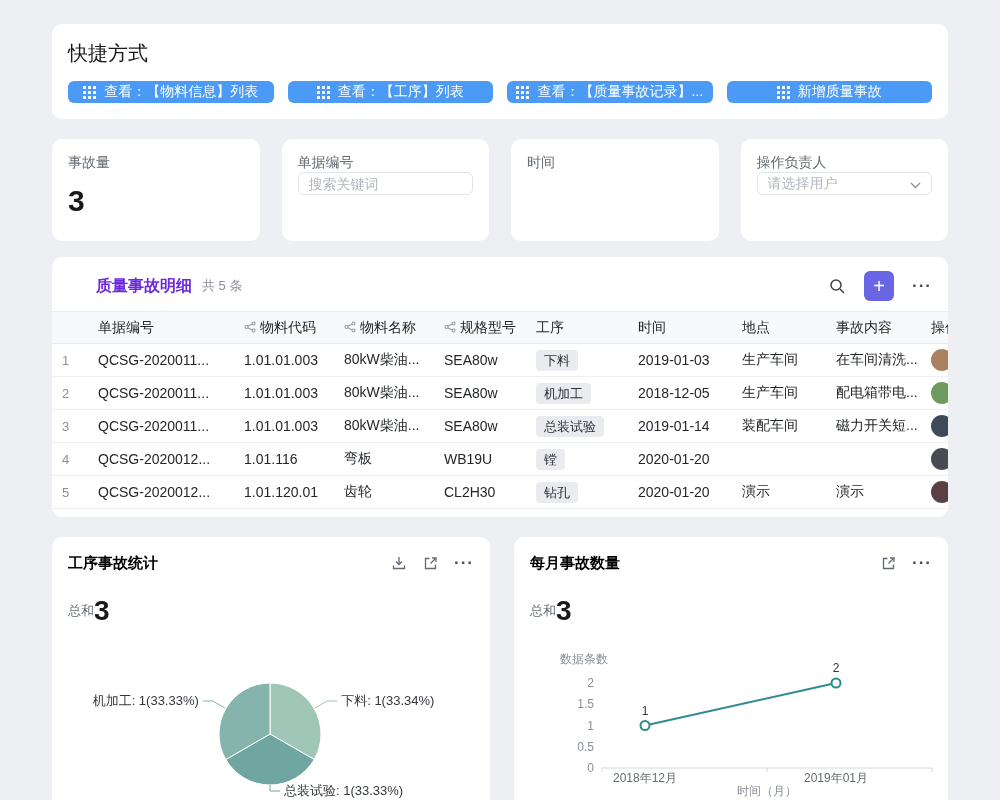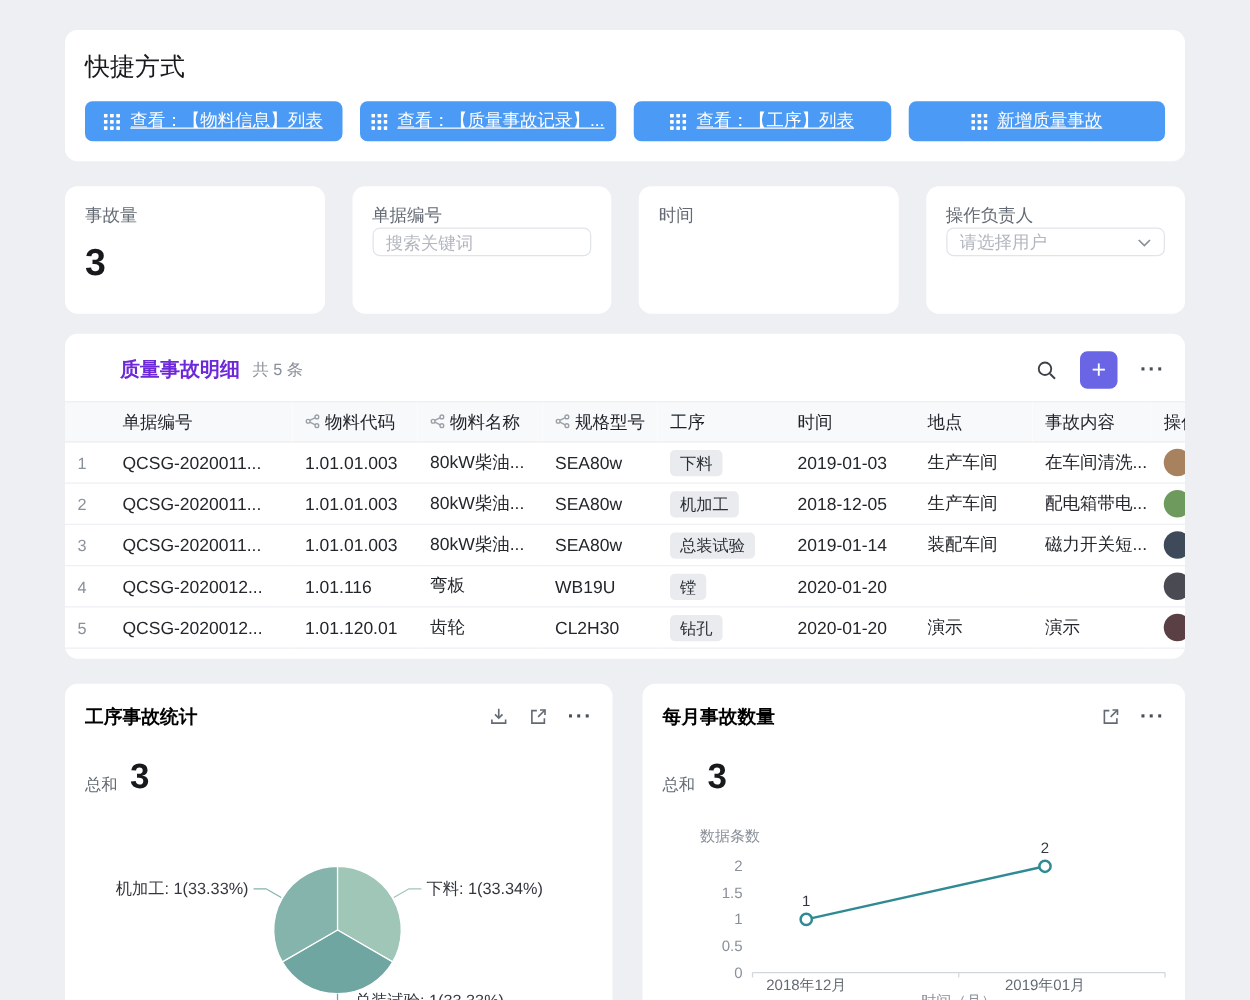--- a/index.html
+++ b/index.html
@@ -10,23 +10,23 @@
     color: #1f2329;
   }
   .container { width: 896px; margin: 0 auto; padding-top: 24px; }
   .card { background: #fff; border-radius: 10px; }
 
   
   .shortcuts { padding: 16px; margin-bottom: 20px; }
   .shortcuts-title { font-size: 20px; font-weight: 400; color: #17191c; margin-bottom: 14px; }
   .btn-row { display: flex; gap: 14px; }
   .blue-btn {
-    flex: 1; height: 32px; display: flex; align-items: center; justify-content: center;
+    flex: 1; height: 22px; display: flex; align-items: center; justify-content: center;
     gap: 8px; background: #4a9af6; color: #fff; font-size: 14px; border: none;
-    border-radius: 6px; cursor: pointer; white-space: nowrap; overflow: hidden; text-decoration: underline;
+    border-radius: 6px; cursor: pointer; white-space: nowrap; overflow: hidden;
   }
   .blue-btn .ico { display: inline-flex; flex: none; }
 
   
   .filters { display: grid; grid-template-columns: repeat(4, 1fr); gap: 22px; margin-bottom: 16px; }
   .filter-card { padding: 15px 16px; height: 102px; }
   .filter-label { font-size: 14px; color: #646a73; }
   .big-number { font-size: 30px; font-weight: 700; color: #17191c; margin-top: 12px; }
   .input-box {
     height: 23px; border: 1px solid #e1e4e9; border-radius: 6px;
@@ -65,21 +65,21 @@
   .th-ico { display: inline-block; vertical-align: -1px; margin-right: 4px; }
   .tag { display: inline-block; background: #e9ebef; border-radius: 4px; padding: 4px 8px; font-size: 13px; color: #2b2f36; line-height: 1; }
   .avatar { width: 22px; height: 22px; border-radius: 50%; background: #888; }
 
   
   .charts { display: grid; grid-template-columns: 438px 434px; gap: 24px; }
   .chart-card { height: 300px; position: relative; padding: 16px; overflow: hidden; }
   .chart-headrow { display: flex; align-items: center; }
   .chart-title { font-size: 15px; font-weight: 700; color: #000000; }
   .chart-actions { margin-left: auto; display: flex; align-items: center; gap: 16px; }
-  .total-row { margin-top: 22px; display: flex; align-items: flex-end; gap: 10px; }
+  .total-row { margin-top: 22px; display: flex; align-items: center; }
   .total-label { font-size: 13px; color: #646a73; }
   .total-value { font-size: 28px; font-weight: 700; color: #17191c; }
   .pie-svg { position: absolute; left: 0; top: 88px; }
   .line-svg { position: absolute; left: 0; top: 100px; }
 </style>
 </head>
 <body>
 
 <div class="container">
 
@@ -109,37 +109,37 @@
               <rect x="5" y="0" width="3" height="3" rx="0.6"></rect>
               <rect x="10" y="0" width="3" height="3" rx="0.6"></rect>
               <rect x="0" y="5" width="3" height="3" rx="0.6"></rect>
               <rect x="5" y="5" width="3" height="3" rx="0.6"></rect>
               <rect x="10" y="5" width="3" height="3" rx="0.6"></rect>
               <rect x="0" y="10" width="3" height="3" rx="0.6"></rect>
               <rect x="5" y="10" width="3" height="3" rx="0.6"></rect>
               <rect x="10" y="10" width="3" height="3" rx="0.6"></rect>
             </svg>
           </span>
-        <span>查看：【质量事故记录】...</span>
+        <span>查看：【工序】列表</span>
       </button>
       <button class="blue-btn">
         <span class="ico">
             <svg width="13" height="13" viewBox="0 0 13 13" fill="currentColor">
               <rect x="0" y="0" width="3" height="3" rx="0.6"></rect>
               <rect x="5" y="0" width="3" height="3" rx="0.6"></rect>
               <rect x="10" y="0" width="3" height="3" rx="0.6"></rect>
               <rect x="0" y="5" width="3" height="3" rx="0.6"></rect>
               <rect x="5" y="5" width="3" height="3" rx="0.6"></rect>
               <rect x="10" y="5" width="3" height="3" rx="0.6"></rect>
               <rect x="0" y="10" width="3" height="3" rx="0.6"></rect>
               <rect x="5" y="10" width="3" height="3" rx="0.6"></rect>
               <rect x="10" y="10" width="3" height="3" rx="0.6"></rect>
             </svg>
           </span>
-        <span>查看：【工序】列表</span>
+        <span>查看：【质量事故记录】...</span>
       </button>
       <button class="blue-btn">
         <span class="ico">
             <svg width="13" height="13" viewBox="0 0 13 13" fill="currentColor">
               <rect x="0" y="0" width="3" height="3" rx="0.6"></rect>
               <rect x="5" y="0" width="3" height="3" rx="0.6"></rect>
               <rect x="10" y="0" width="3" height="3" rx="0.6"></rect>
               <rect x="0" y="5" width="3" height="3" rx="0.6"></rect>
               <rect x="5" y="5" width="3" height="3" rx="0.6"></rect>
               <rect x="10" y="5" width="3" height="3" rx="0.6"></rect>

